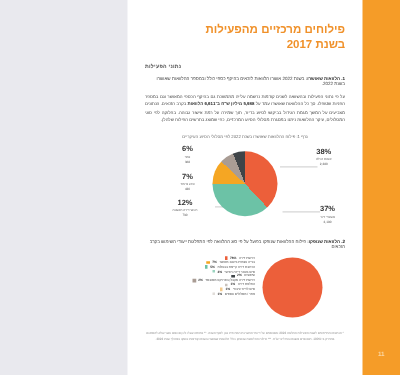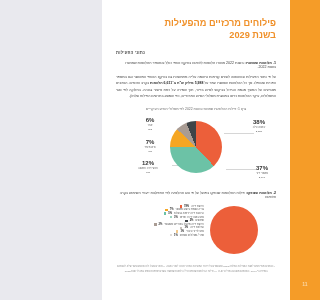--- a/index.html
+++ b/index.html
@@ -111,21 +111,21 @@
 
   <div class="side-tab">
     
   </div>
 
   <div class="content">
 
     <div class="head-row">
       <div class="title">
         <span>פילוחים מרכזיים מהפעילות</span>
-        <span>בשנת 2029</span>
+        <span>בשנת 2017</span>
       </div>
     </div>
 
     <div class="kicker">נתוני הפעילות</div>
 
     <div class="sec-line">
       <b>1. הלוואות שאושרו:</b>
       <span>בשנת 2022 אושרו הלוואות לזכאים בהיקף כספי כולל ובמספר ההלוואות שאושרו בשנת 2022.</span>
     </div>
 

